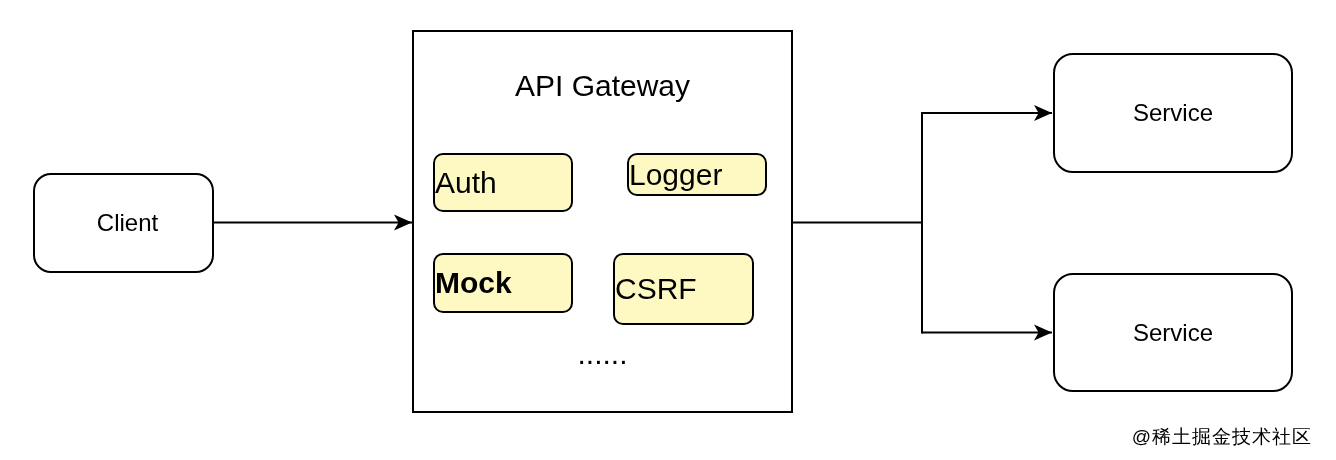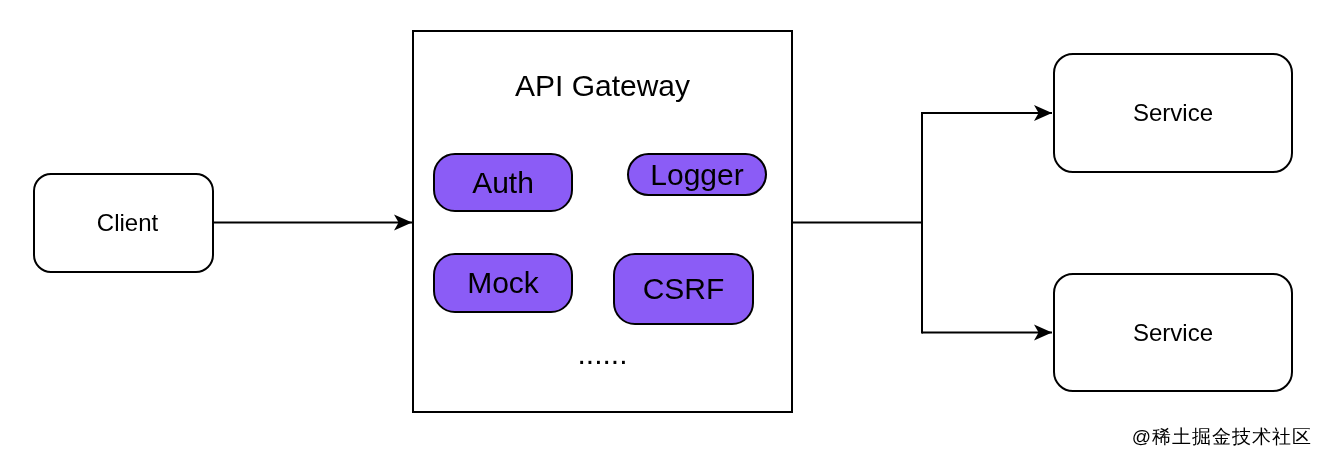--- a/index.html
+++ b/index.html
@@ -53,32 +53,31 @@
     left: 0;
     width: 100%;
     top: 38px;
     height: 32px;
     line-height: 32px;
     text-align: center;
     font-size: 30px;
   }
   .module {
     position: absolute;
-    background: #8b5cf6;
+    background: #fef9c3;
     border: 2px solid #000000;
-    border-radius: 22px;
+    border-radius: 10px;
     box-sizing: border-box;
     display: flex;
     align-items: center;
-    justify-content: center;
     font-size: 30px;
   }
   .module-auth   { left: 19px;  top: 121px; width: 140px; height: 59px; }
   .module-logger { left: 213px; top: 121px; width: 140px; height: 43px; }
-  .module-mock   { left: 19px;  top: 221px; width: 140px; height: 60px; }
+  .module-mock   { left: 19px;  top: 221px; width: 140px; height: 60px; font-weight: bold; }
   .module-csrf   { left: 199px; top: 221px; width: 141px; height: 72px; }
   .gw-ellipsis {
     position: absolute;
     left: 0;
     width: 100%;
     top: 306px;
     height: 32px;
     line-height: 32px;
     text-align: center;
     font-size: 30px;

